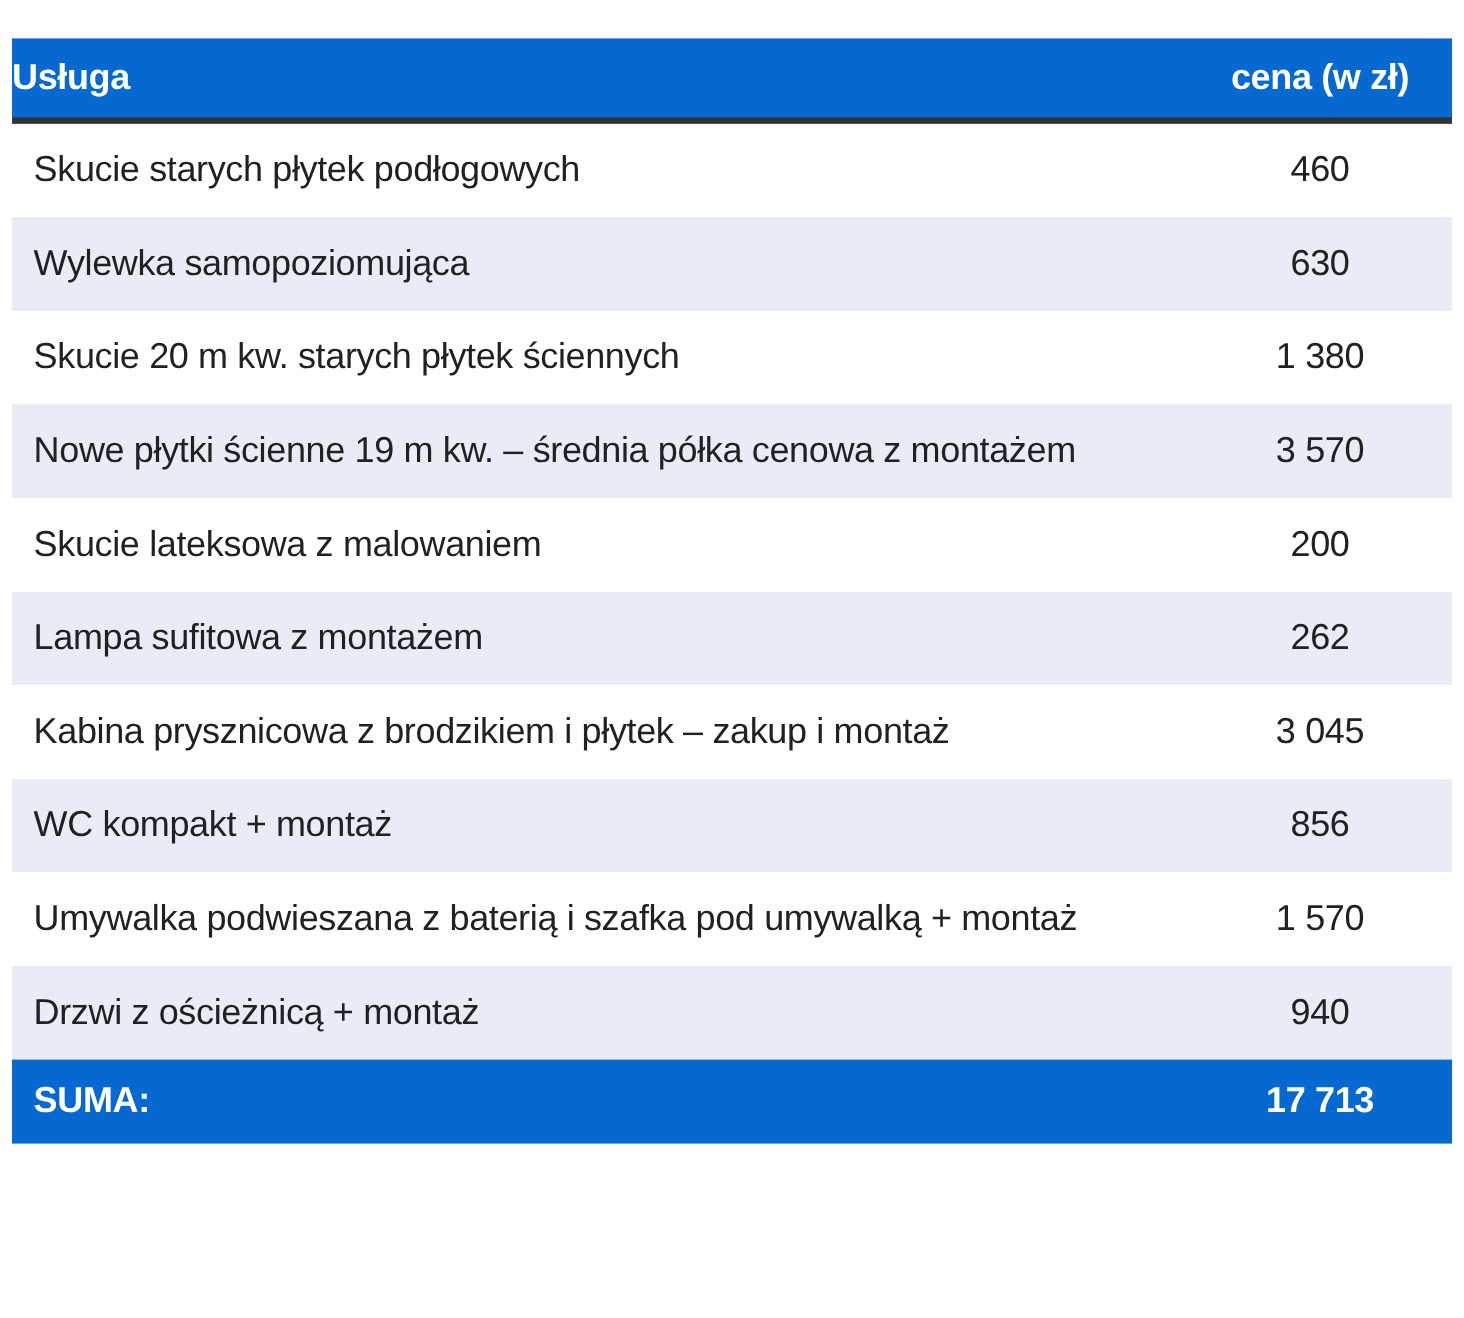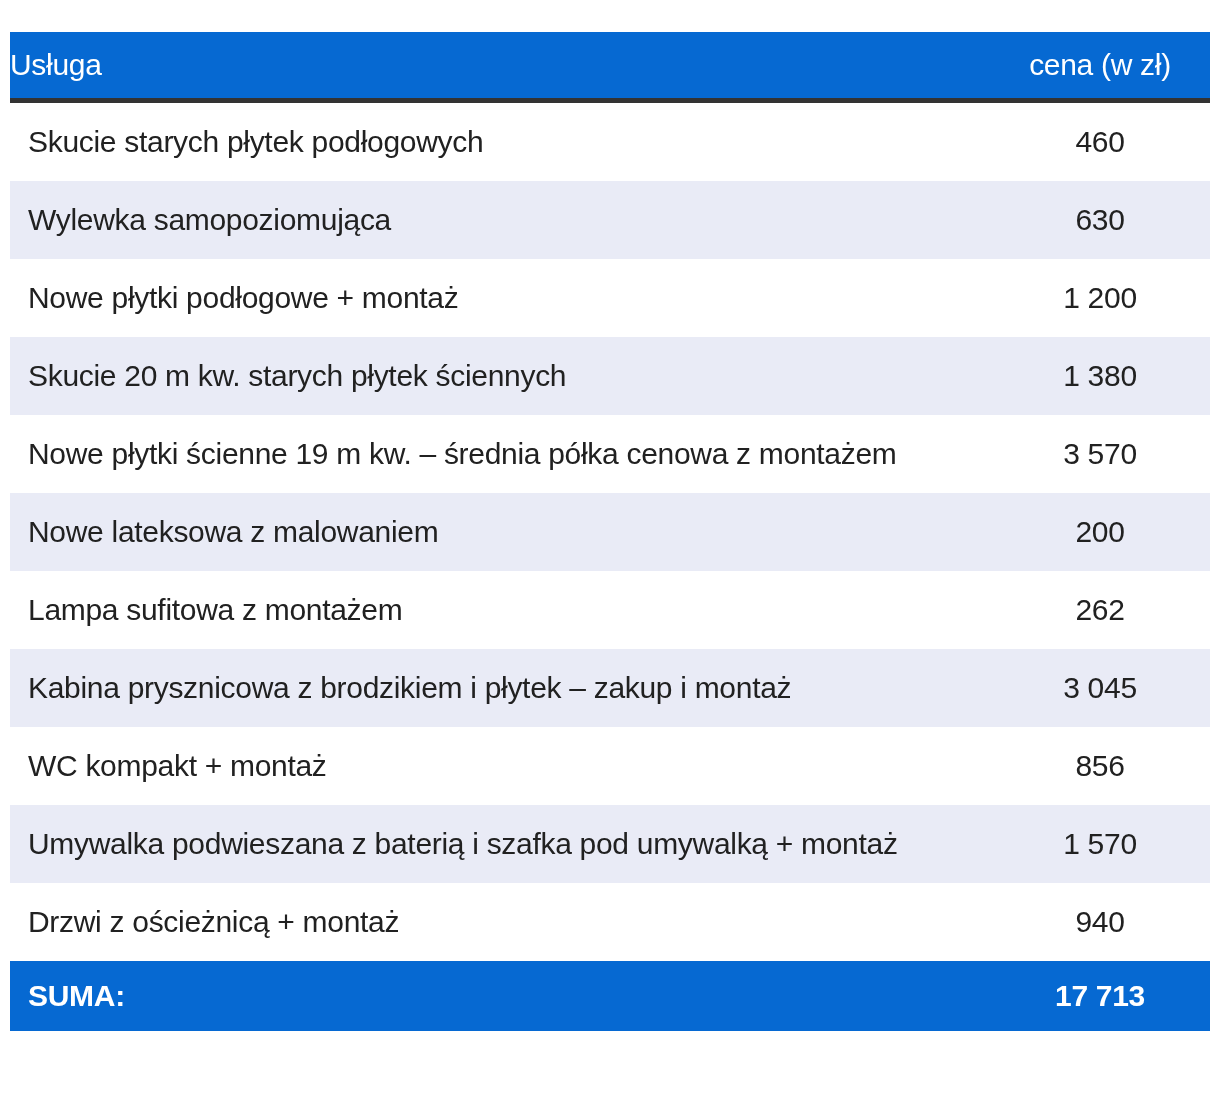--- a/index.html
+++ b/index.html
@@ -22,21 +22,21 @@
   }
   table.price-table {
     width: 100%;
     border-collapse: collapse;
     table-layout: fixed;
   }
   .price-table thead th {
     background: #0669d2;
     color: #ffffff;
     font-size: 30px;
-    font-weight: normal;
+    font-weight: bold;
     letter-spacing: -0.3px;
     height: 66px;
     padding: 0;
     vertical-align: middle;
   }
   .price-table thead tr {
     border-bottom: 5px solid #333333;
   }
   th.col-service, td.cell-service {
     text-align: left;
@@ -88,33 +88,29 @@
     <tbody id="rows-body">
         <tr>
           <td class="cell-service">Skucie starych płytek podłogowych</td>
           <td class="cell-price">460</td>
         </tr>
         <tr>
           <td class="cell-service">Wylewka samopoziomująca</td>
           <td class="cell-price">630</td>
         </tr>
         <tr>
-          <td class="cell-service">Nowe płytki podłogowe + montaż</td>
-          <td class="cell-price">1 200</td>
-        </tr>
-        <tr>
           <td class="cell-service">Skucie 20 m kw. starych płytek ściennych</td>
           <td class="cell-price">1 380</td>
         </tr>
         <tr>
           <td class="cell-service">Nowe płytki ścienne 19 m kw. – średnia półka cenowa z montażem</td>
           <td class="cell-price">3 570</td>
         </tr>
         <tr>
-          <td class="cell-service">Nowe lateksowa z malowaniem</td>
+          <td class="cell-service">Skucie lateksowa z malowaniem</td>
           <td class="cell-price">200</td>
         </tr>
         <tr>
           <td class="cell-service">Lampa sufitowa z montażem</td>
           <td class="cell-price">262</td>
         </tr>
         <tr>
           <td class="cell-service">Kabina prysznicowa z brodzikiem i płytek – zakup i montaż</td>
           <td class="cell-price">3 045</td>
         </tr>

